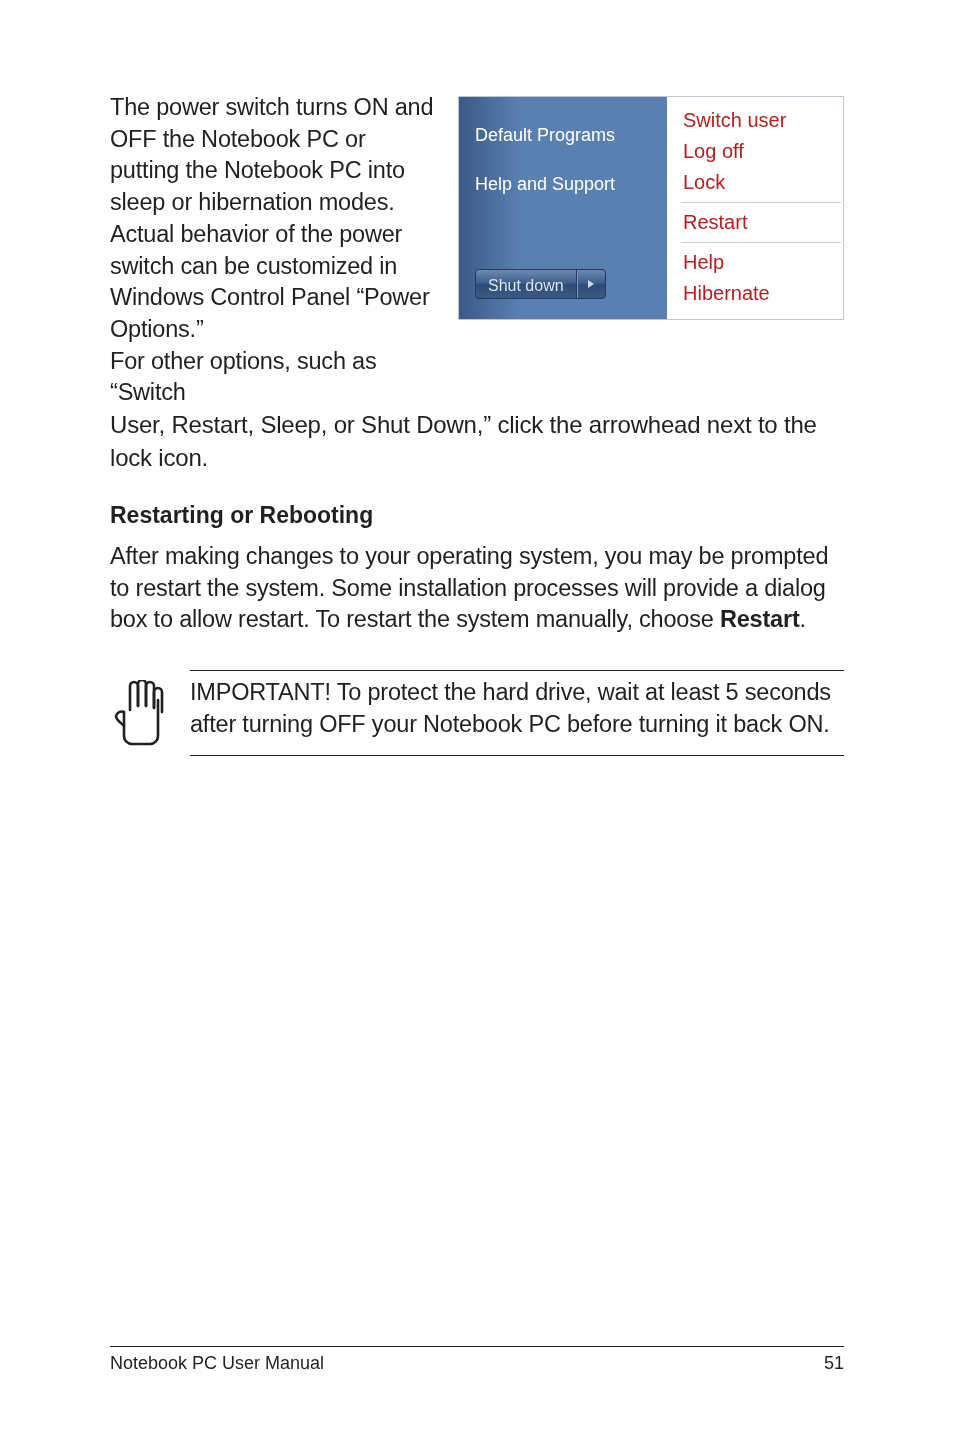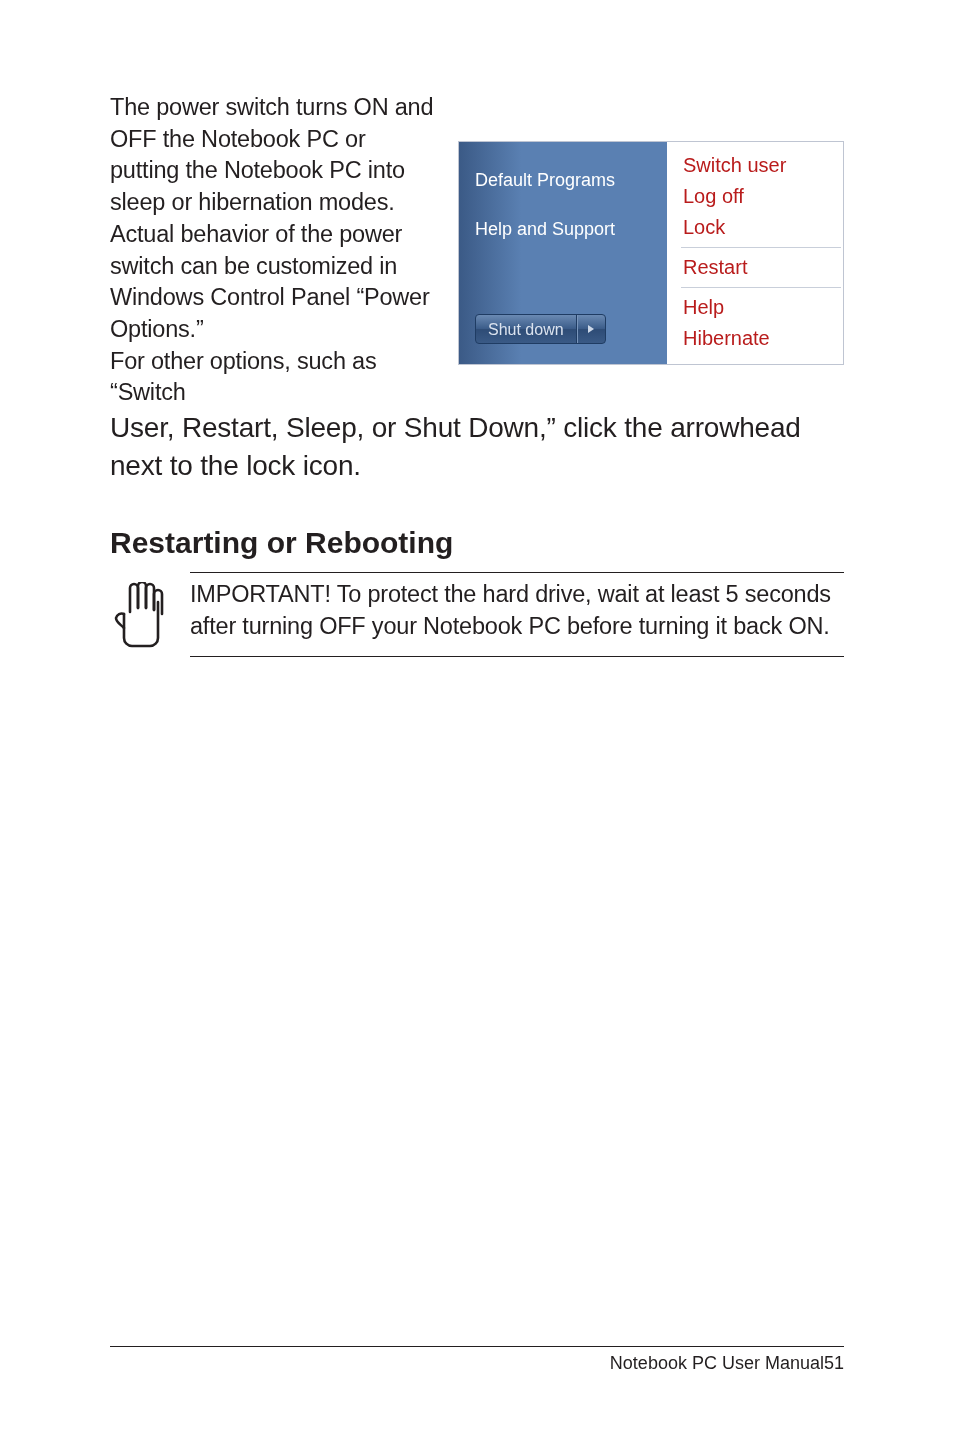--- a/index.html
+++ b/index.html
@@ -16,21 +16,20 @@
   }
   h1.title {
     font-size: 33px;
     font-weight: 700;
     margin-bottom: 22px;
   }
   .intro-row {
     display: flex;
     gap: 18px;
     margin-bottom: 2px;
-    align-items: center;
   }
   .intro-text {
     flex: 1;
     font-size: 23.5px;
     line-height: 1.35;
     letter-spacing: -0.2px;
   }
   .intro-text .line2 {
     display: block;
   }
@@ -98,28 +97,28 @@
   }
   .fig-right .item {
     padding: 4px 0 4px 0;
   }
   .fig-divider {
     border-top: 1px solid #c9cfda;
     margin: 4px 0 4px -2px;
     width: 160px;
   }
   .after-figure {
-    font-size: 28px;
+    font-size: 24px;
     line-height: 1.35;
     letter-spacing: -0.2px;
     margin-top: -2px;
-    margin-bottom: 41px;
+    margin-bottom: 28px;
   }
   h2.subhead {
-    font-size: 30px;
+    font-size: 23px;
     font-weight: 700;
     margin-bottom: 12px;
   }
   .body-para {
     font-size: 23.5px;
     line-height: 1.35;
     letter-spacing: -0.2px;
     margin-bottom: 34px;
   }
   .body-para b { font-weight: 700; }
@@ -143,21 +142,21 @@
     letter-spacing: -0.2px;
   }
   .footer {
     position: absolute;
     bottom: 64px;
     left: 110px;
     right: 110px;
     border-top: 1.5px solid #231f20;
     padding-top: 6px;
     display: flex;
-    justify-content: flex-end;
+    justify-content: space-between;
     font-size: 18px;
   }
   .footer .page-num { }
 </style>
 </head>
 <body>
 
 <div class="page">
 
   <div class="intro-row">
@@ -193,20 +192,23 @@
         <div class="item">Help</div>
         <div class="item">Hibernate</div>
       </div>
     </div>
   </div>
 
   <p class="after-figure">User, Restart, Sleep, or Shut Down,” click the arrowhead next to the lock icon.</p>
 
   <h2 class="subhead">Restarting or Rebooting</h2>
 
+  <p class="body-para">
+    <span>After making changes to your operating system, you may be prompted to restart the system. Some installation processes will provide a dialog box to allow restart. To restart the system manually, choose </span><b>Restart</b><span>.</span>
+  </p>
 
   <div class="note-block">
     <div class="note-icon">
       <svg width="54" height="66" viewBox="0 0 54 66" aria-hidden="true">
         <g fill="none" stroke="#231f20" stroke-width="2.6" stroke-linecap="round" stroke-linejoin="round">
           <path d="M12 32 v24 a8 8 0 0 0 8 8 h18 a8 8 0 0 0 8 -8 V20"></path>
           <path d="M18 30 V6 a4 4 0 0 1 8 0 v20"></path>
           <path d="M26 26 V4 a4 4 0 0 1 8 0 v22"></path>
           <path d="M34 26 V6 a4 4 0 0 1 8 0 v22"></path>
           <path d="M42 28 V12 a4 4 0 0 1 8 0 v20"></path>

